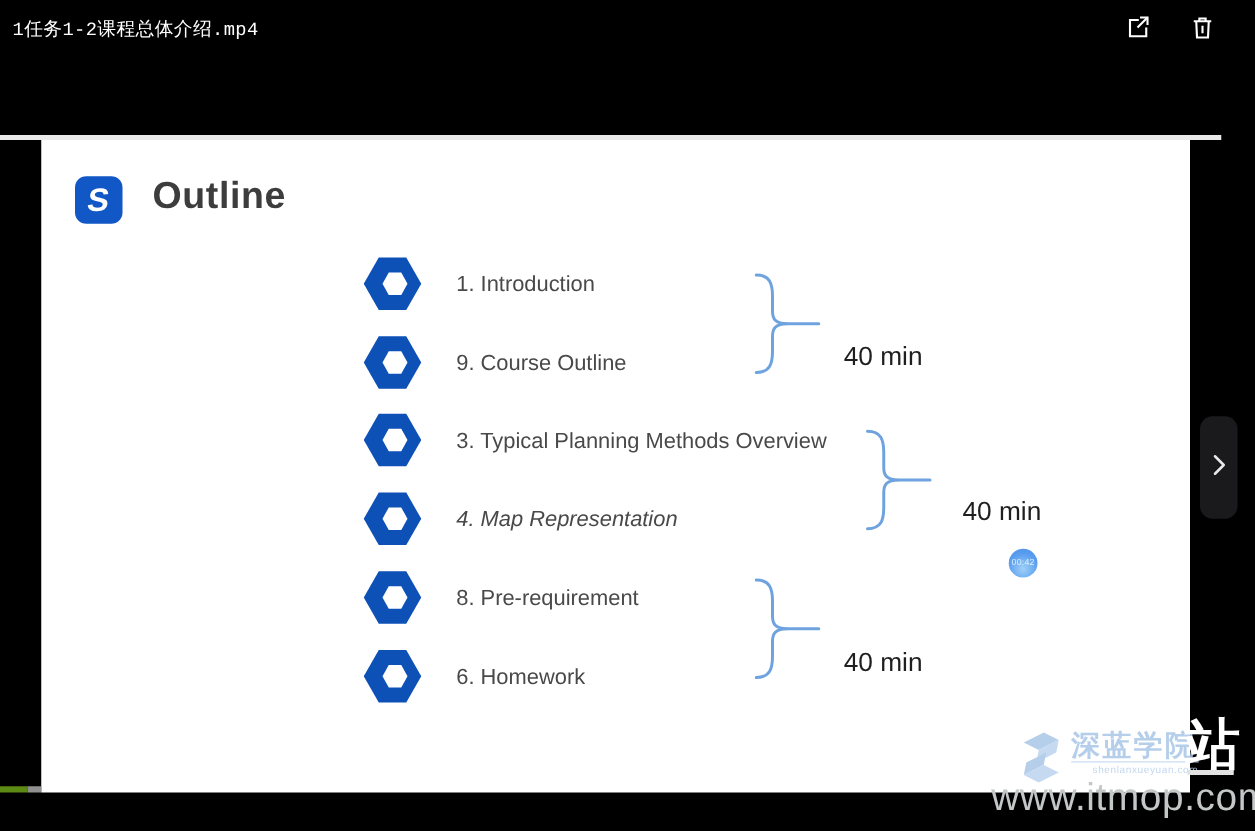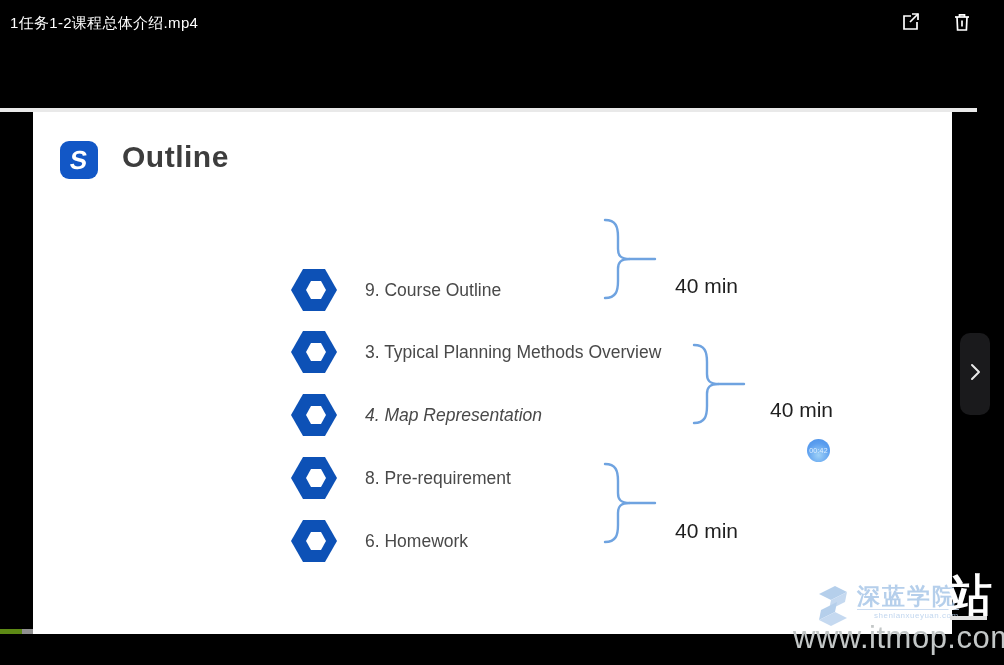--- a/index.html
+++ b/index.html
@@ -5,21 +5,21 @@
   html,body { margin:0; padding:0; background:#000; }
   .screen {
     position:relative; width:1004px; height:665px; background:#000;
     overflow:hidden; font-family:"Liberation Sans", sans-serif;
   }
 
   
   .topbar { position:absolute; left:0; top:0; width:1004px; height:46px; }
   .file-title {
     position:absolute; left:10px; top:14px; font-size:15px; color:#ffffff;
-    letter-spacing:0.3px; white-space:nowrap;
+    letter-spacing:0.3px; white-space:nowrap;font-family:Liberation Mono, monospace;
   }
   .icon-btn { position:absolute; top:8px; width:28px; height:28px; display:flex;
     align-items:center; justify-content:center; cursor:pointer; }
   .icon-btn svg { display:block; }
   .btn-share { left:896px; }
   .btn-trash { left:948px; }
 
   
   .video-topline { position:absolute; left:0; top:108px; width:977px; height:4px; background:#e9e9e9; }
   .slide { position:absolute; left:33px; top:112px; width:919px; height:522px; background:#ffffff; }
@@ -115,20 +115,27 @@
 
   <div class="video-topline"></div>
 
   <div class="slide">
 
     <div class="slide-logo">
       <span>S</span>
     </div>
     <div class="slide-title">Outline</div>
 
+    <div class="outline-row row-0">
+      <svg class="hex" viewBox="0 0 48 44">
+        <polygon points="1,22 13,1 35,1 47,22 35,43 13,43" fill="#0d51b6"></polygon>
+        <polygon points="16,22 21,13 31,13 36,22 31,31 21,31" fill="#ffffff"></polygon>
+      </svg>
+      <span class="lbl">1. Introduction</span>
+    </div>
     <div class="outline-row row-1">
       <svg class="hex" viewBox="0 0 48 44">
         <polygon points="1,22 13,1 35,1 47,22 35,43 13,43" fill="#0d51b6"></polygon>
         <polygon points="16,22 21,13 31,13 36,22 31,31 21,31" fill="#ffffff"></polygon>
       </svg>
       <span class="lbl">9. Course Outline</span>
     </div>
     <div class="outline-row row-2">
       <svg class="hex" viewBox="0 0 48 44">
         <polygon points="1,22 13,1 35,1 47,22 35,43 13,43" fill="#0d51b6"></polygon>

